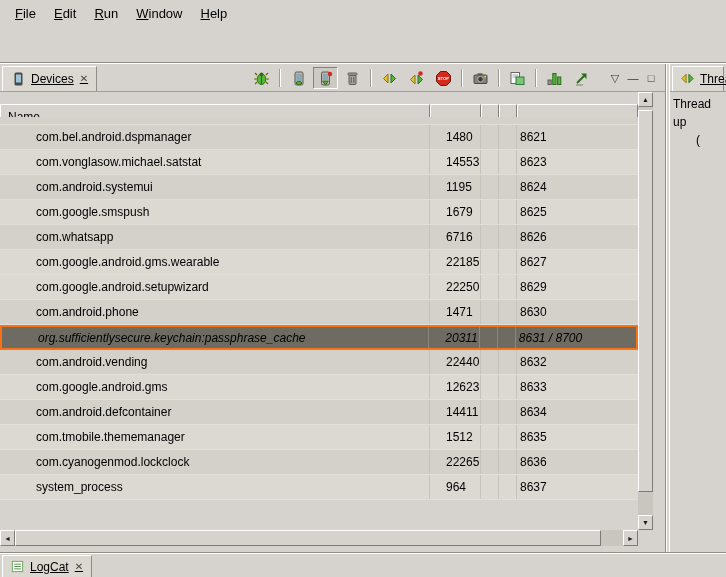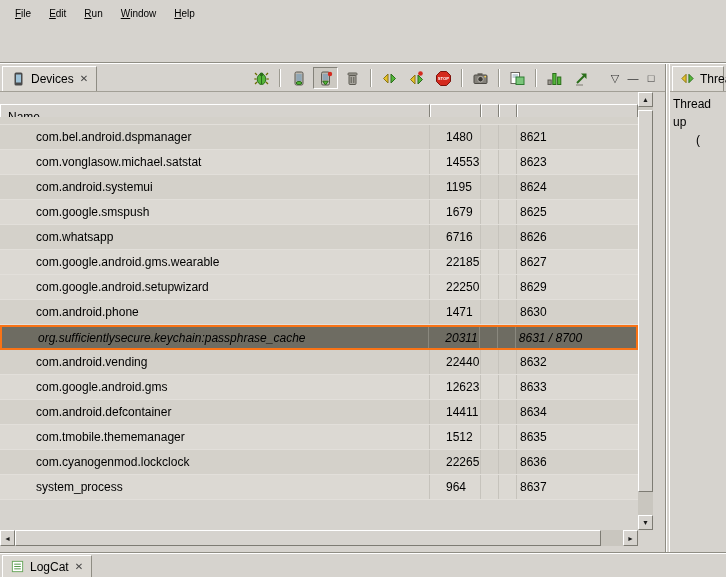--- a/index.html
+++ b/index.html
@@ -4,35 +4,35 @@
 <style>
   * { margin:0; padding:0; box-sizing:border-box; }
   html,body { background:#d6d3ce; }
   .app {
     position:relative; width:726px; height:577px; overflow:hidden;
     background:#d6d3ce; color:#000;
     font-family:"Liberation Sans", sans-serif; font-size:12px;
   }
   
   .menubar { height:26px; display:flex; align-items:center; padding-left:6px; }
-  .menu-item { display:inline-block; padding:3px 9px; font-size:10px; cursor:default; }
+  .menu-item { display:inline-block; padding:3px 9px; font-size:13px; cursor:default; }
   .menu-item::first-letter { text-decoration:underline; }
   
   .toolbar-strip { height:37px; border-bottom:1px solid #8f8d84; }
   
   .main { display:flex; height:489px; border-top:1px solid #ffffff; }
   .devices-panel { position:relative; width:666px; border-right:1px solid #8f8d84; overflow:hidden; }
   .sash { width:3px; background:#d6d3ce; border-left:1px solid #ffffff; }
   .threads-panel { flex:1; border-left:1px solid #ffffff; overflow:hidden; }
   
   .viewbar { height:28px; display:flex; align-items:center; padding:1px 2px 0 2px; border-bottom:1px solid #a29f96; background:#d6d3ce; position:relative; }
   .vtab {
     display:flex; align-items:center; gap:5px; height:25px; padding:0 7px;
     background:#dbd8d2; border:1px solid #8f8d84; border-top-color:#fff; border-left-color:#fff; border-bottom:none;
-    white-space:nowrap; max-width:100%;
+    white-space:nowrap; max-width:100%;text-decoration:underline;
   }
   .vtab .tab-label { white-space:nowrap; }
   .tab-close { font-size:10px; color:#444; padding:0 1px; cursor:default; }
   
   .view-toolbar { margin-left:auto; display:flex; align-items:center; gap:2px; padding-right:3px; }
   .tbtn { width:25px; height:22px; display:flex; align-items:center; justify-content:center; }
   .tbtn.pressed { border:1px solid; border-color:#84827a #fff #fff #84827a; background:#ccc9c2; }
   .tsep { width:2px; height:18px; border-left:1px solid #9c9a91; border-right:1px solid #fff; margin:0 3px; }
   .vctl { width:18px; text-align:center; font-size:11px; color:#333; }
   .ctl-group { display:flex; align-items:center; margin-left:10px; }

